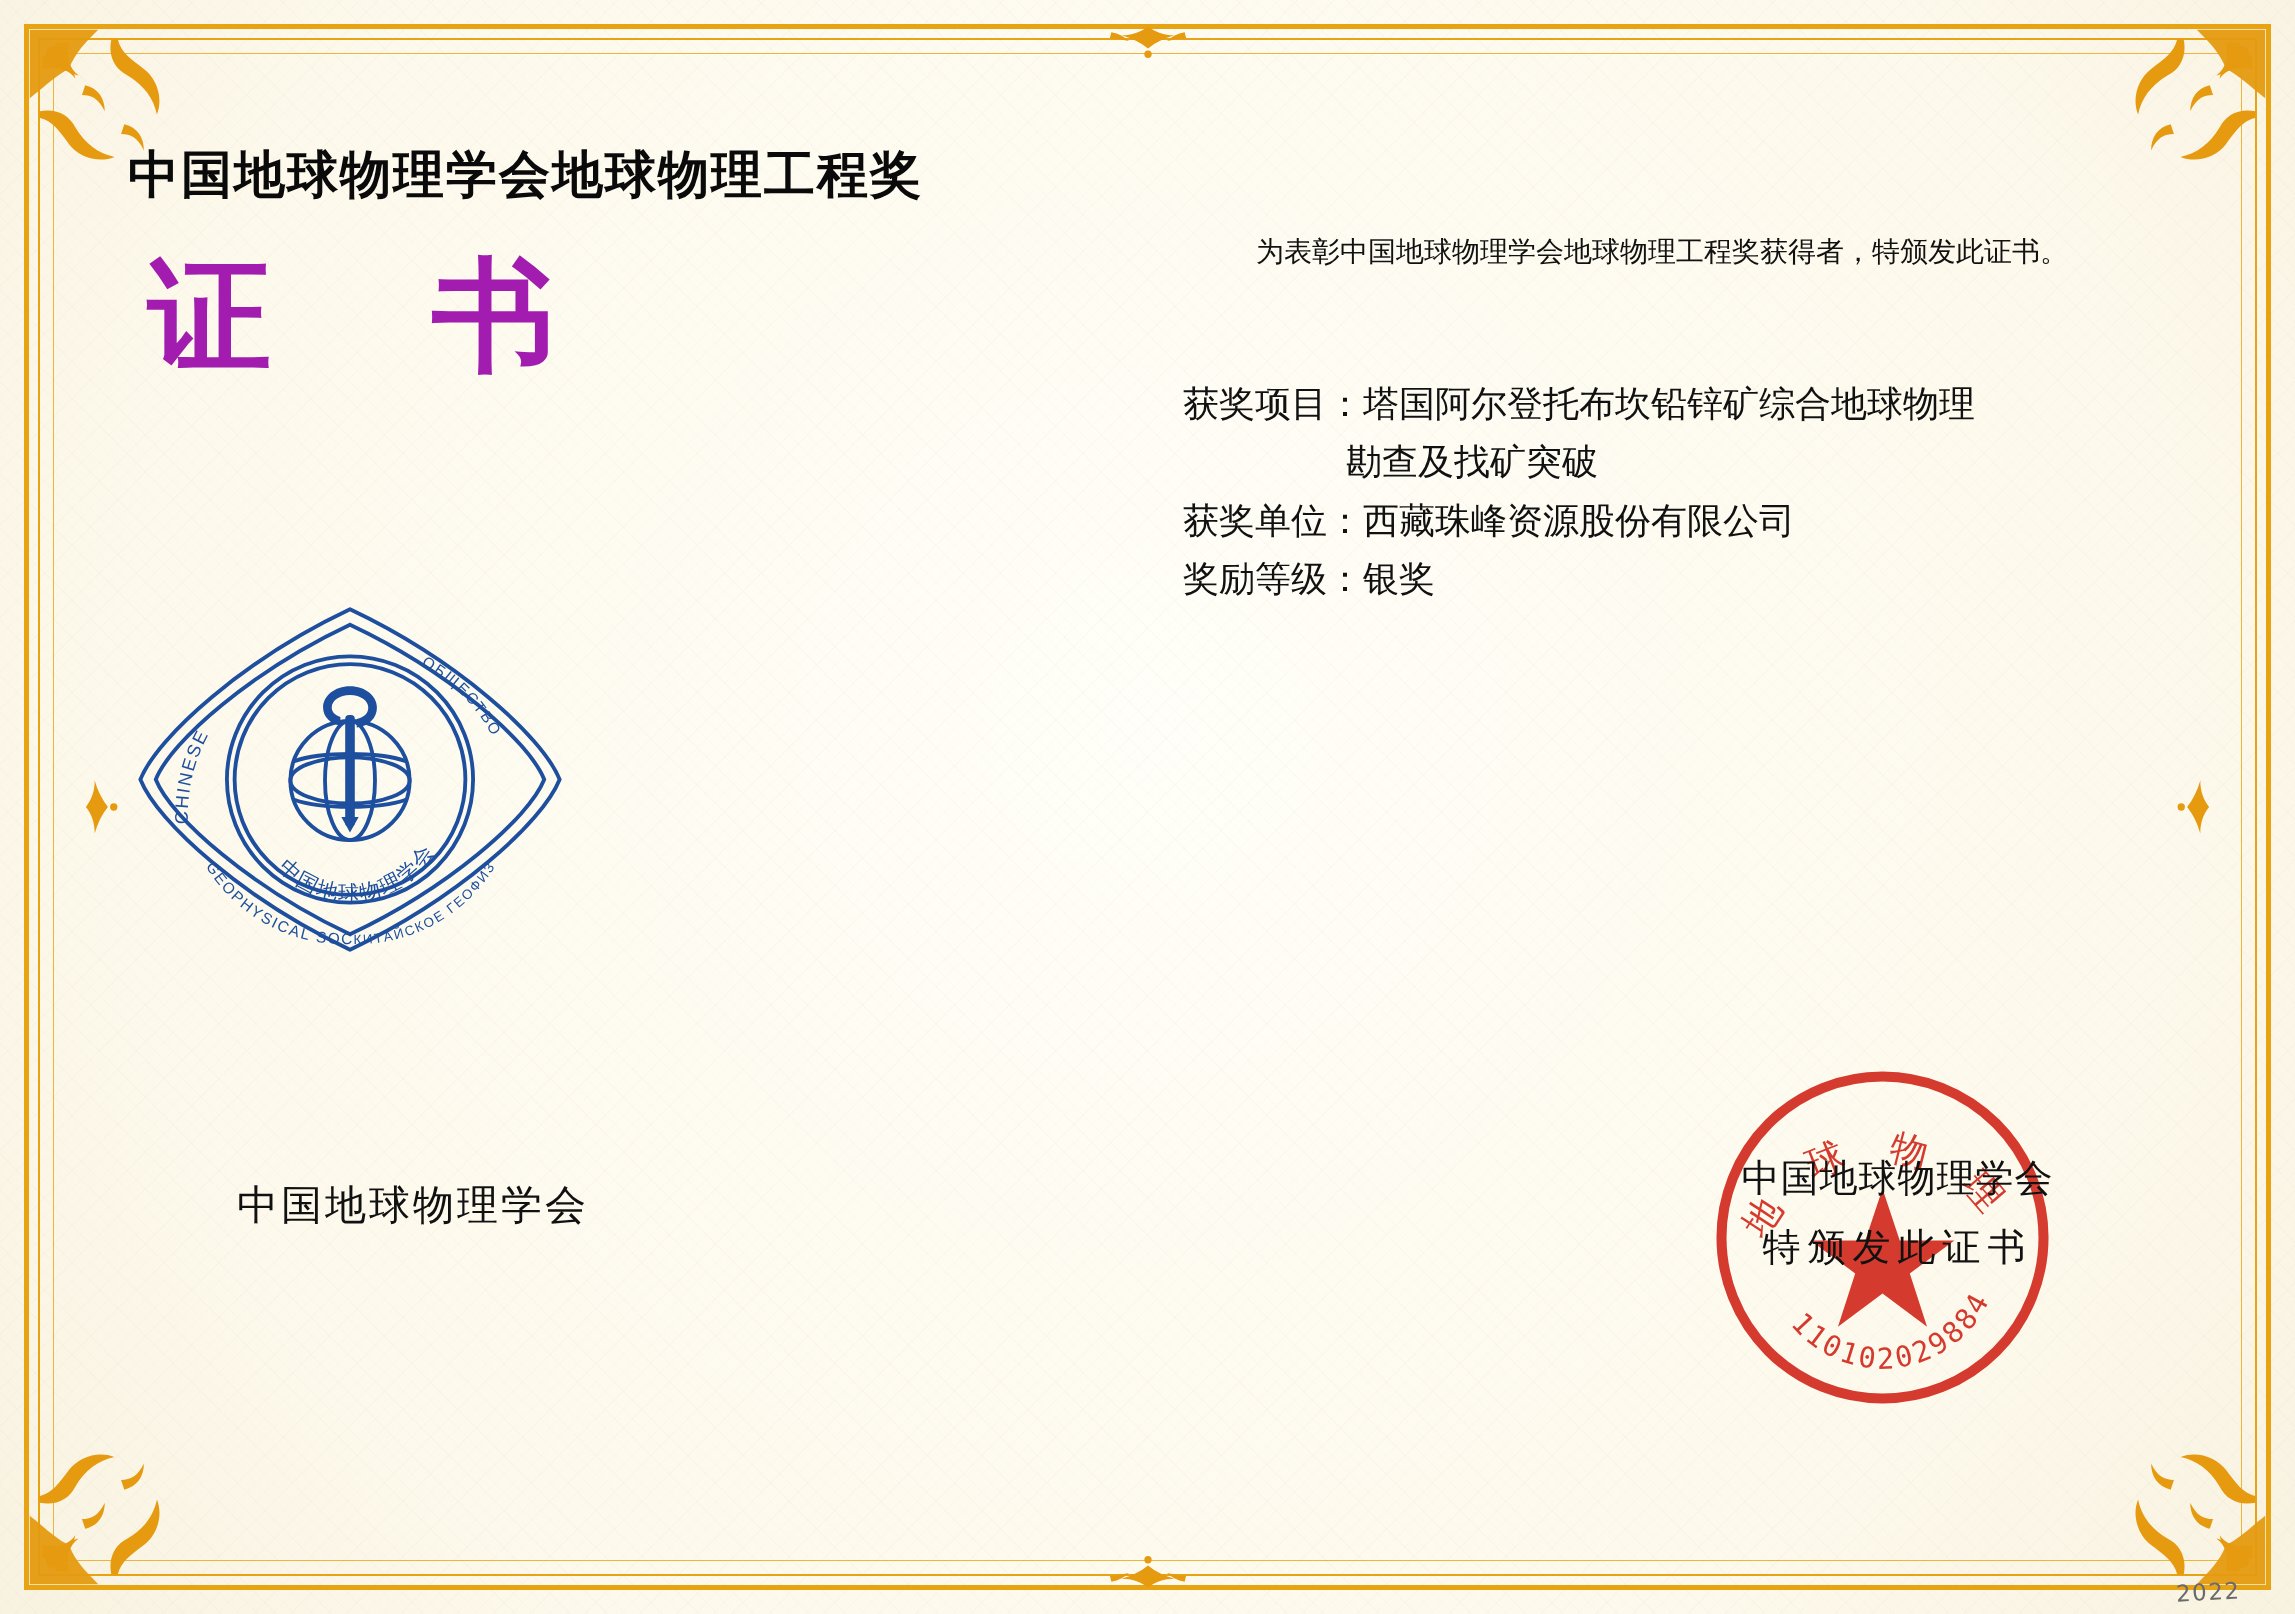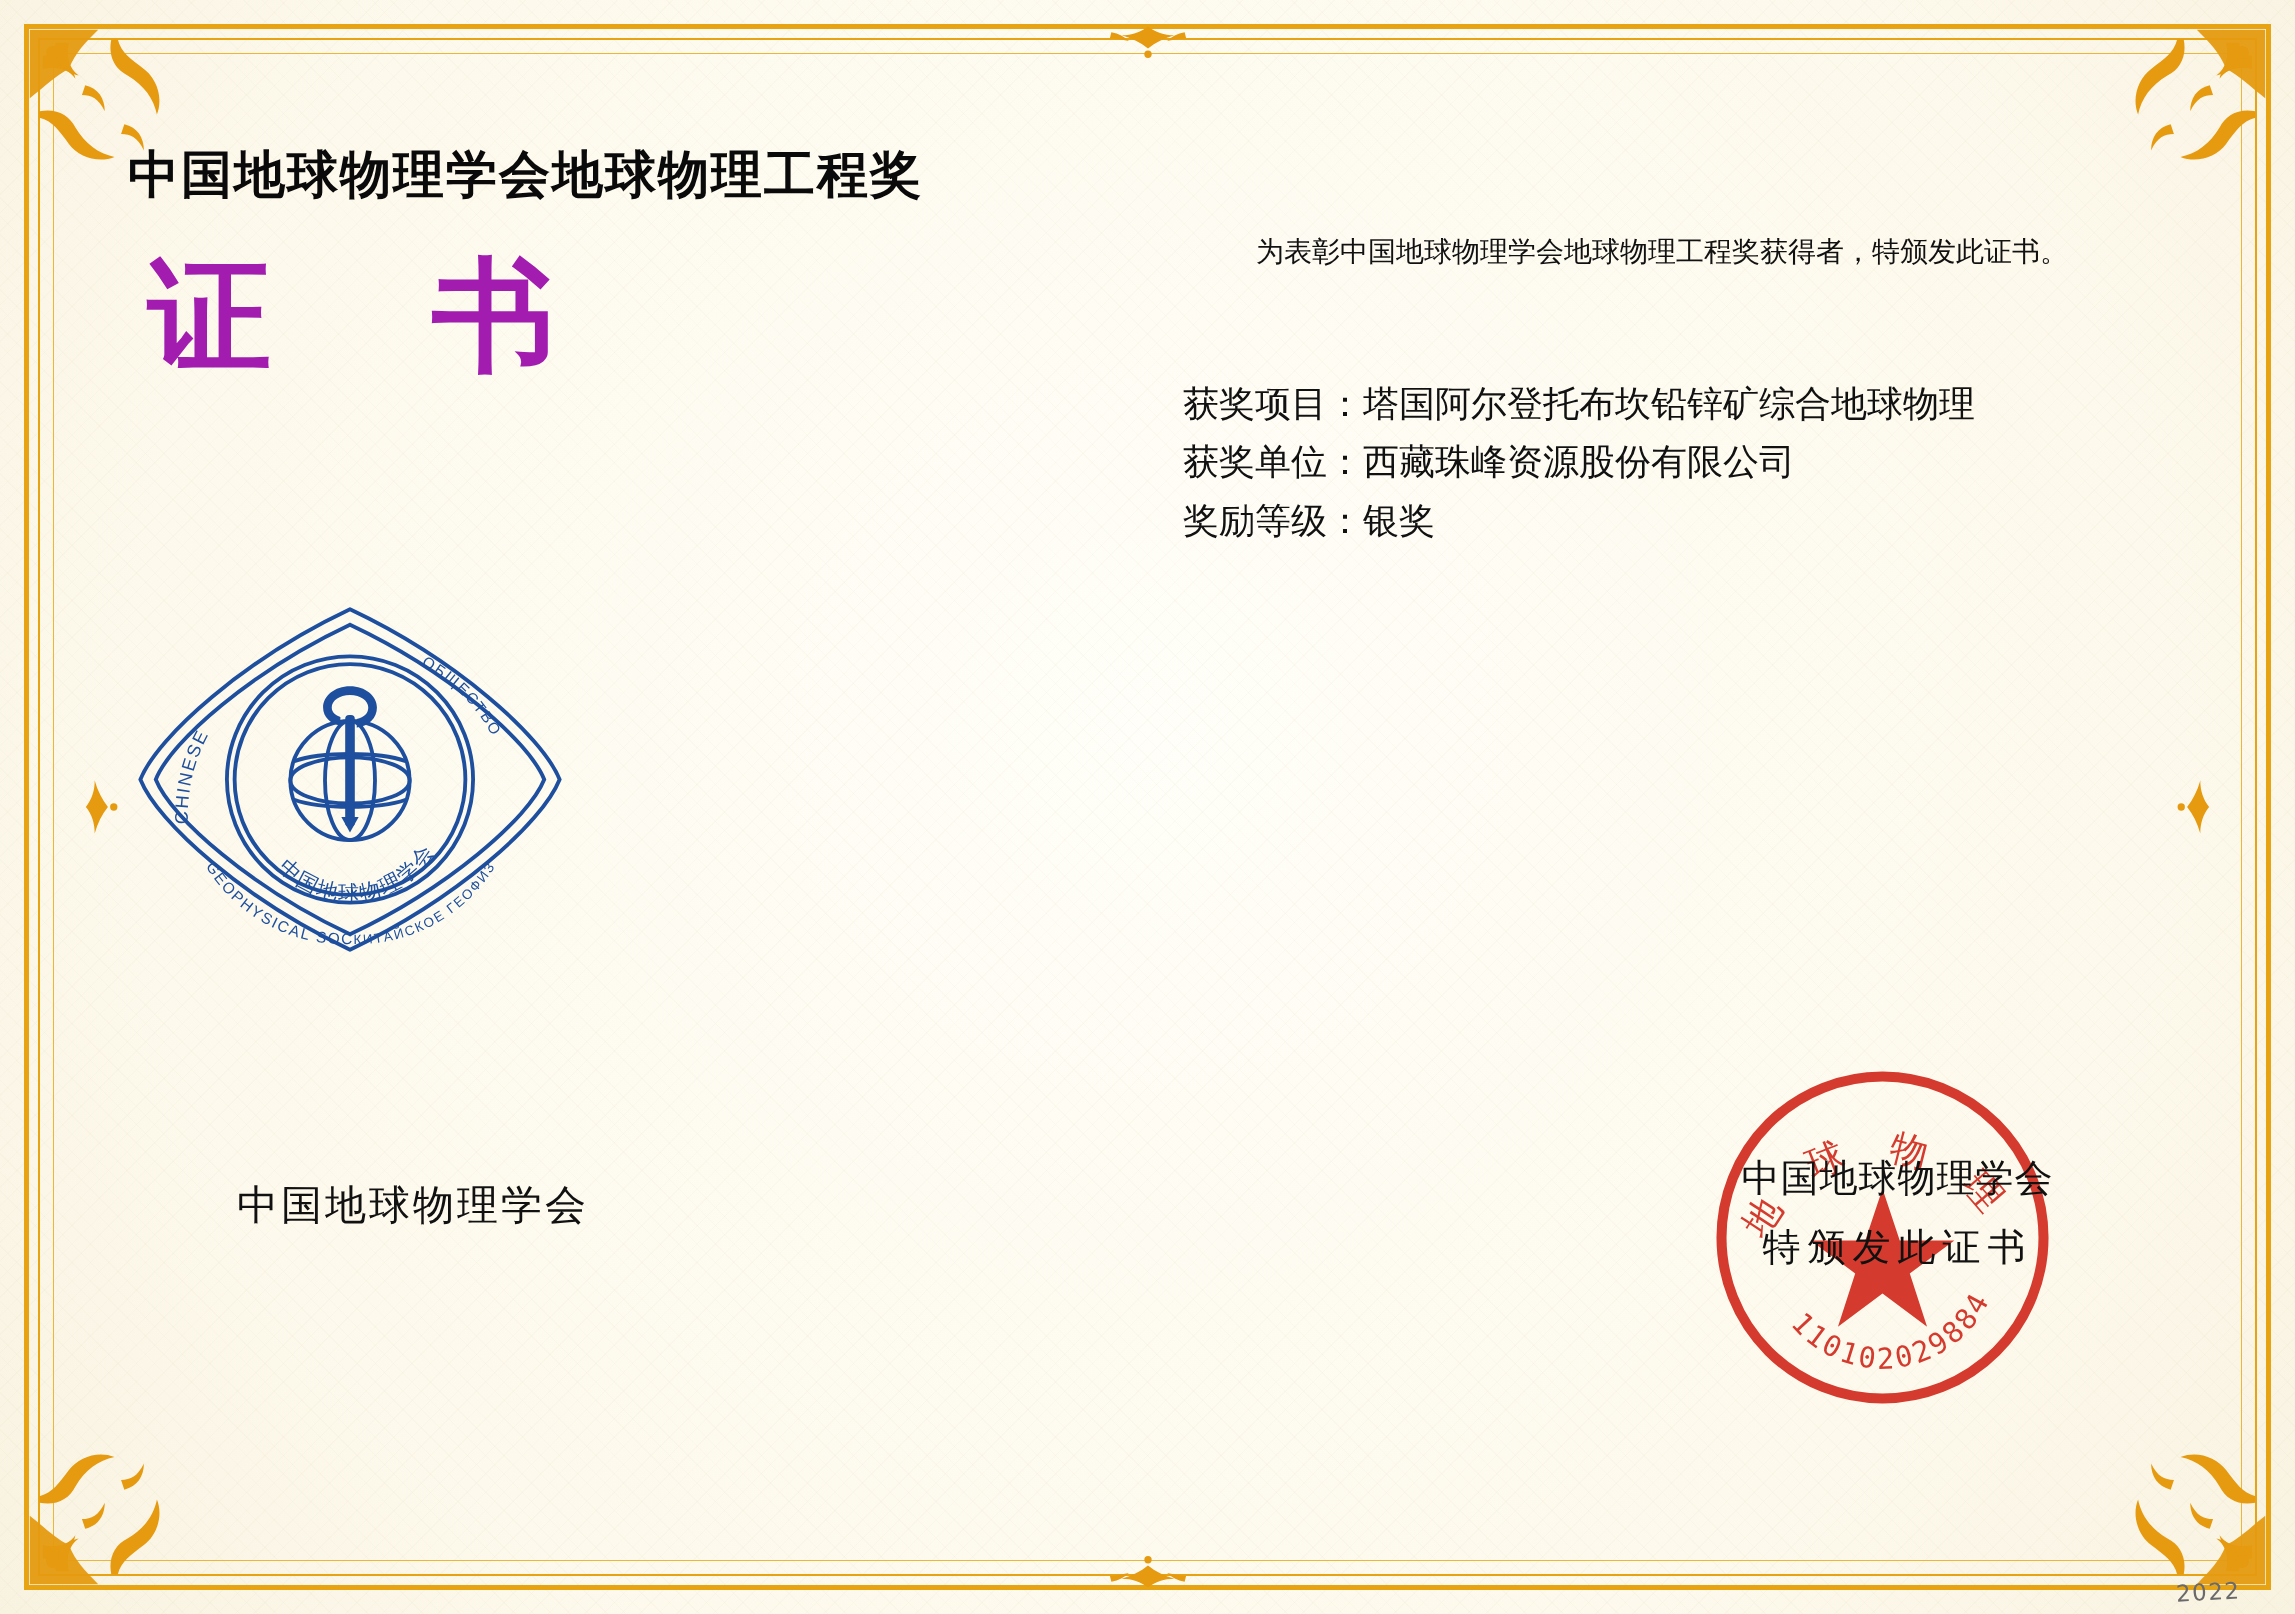--- a/index.html
+++ b/index.html
@@ -329,20 +329,21 @@
 
     <div class="issuer">中国地球物理学会</div>
 
     <div class="right-col">
       <div class="preamble">为表彰中国地球物理学会地球物理工程奖获得者，特颁发此证书。</div>
 
       <div class="fields">
         <div class="field-row">
           <span class="field-label">获奖项目：</span><span class="field-value">塔国阿尔登托布坎铅锌矿综合地球物理</span>
         </div>
+        <div class="field-row project-line2">勘查及找矿突破</div>
         <div class="field-row">
           <span class="field-label">获奖单位：</span><span class="field-value">西藏珠峰资源股份有限公司</span>
         </div>
         <div class="field-row">
           <span class="field-label">奖励等级：</span><span class="field-value">银奖</span>
         </div>
       </div>
     </div>
 
     <div class="seal-wrap">

